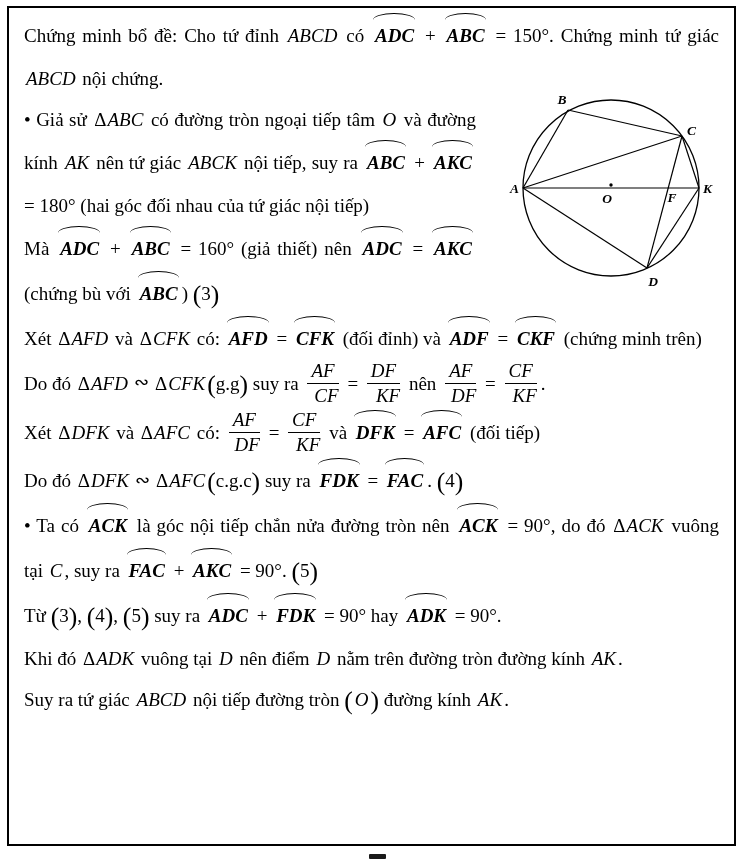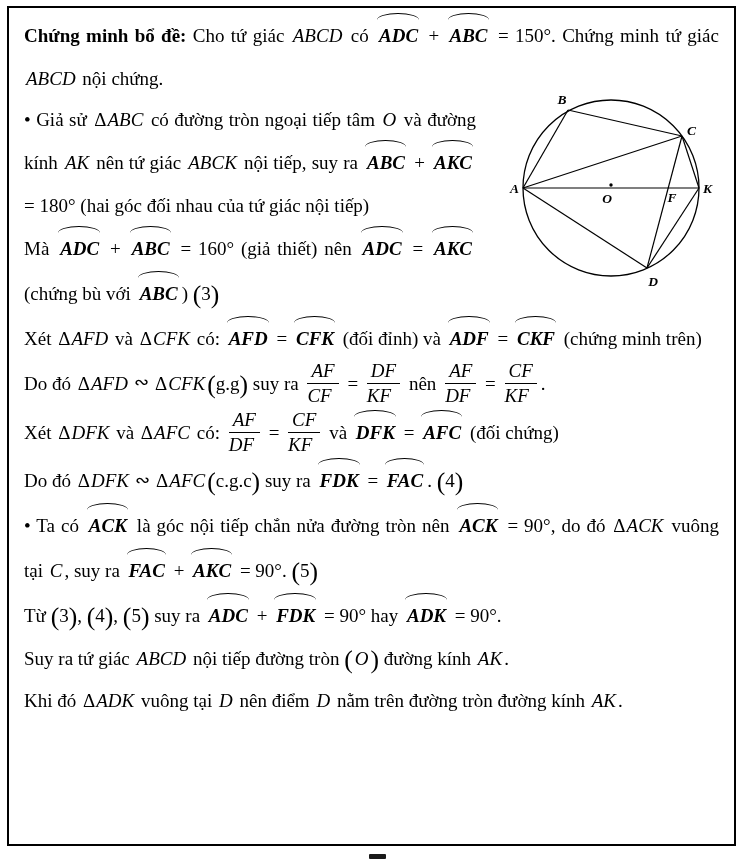--- a/index.html
+++ b/index.html
@@ -12,40 +12,40 @@
   .box{
     position:absolute;left:7px;top:6px;width:729px;height:840px;
     box-sizing:border-box;border:2px solid var(--ink);
     padding:5px 15px 0 15px;
   }
   .content{position:relative;width:100%;height:100%;}
   p.line{
     margin:0;font-size:19px;line-height:41px;text-align:justify;
   }
   p.narrow{width:452px;}
-  .bold{font-weight:bold;}
+  .bold{font-weight:normal;}
   .v{font-style:italic;padding:0 2px;}
   .up{font-style:normal;padding-right:1px;}
   .ang{
     position:relative;font-style:italic;display:inline-block;
     padding:0 2px;margin:2px 2px;font-weight:bold;
   }
   .ang::before{
     content:"";position:absolute;left:0;right:1px;top:-2px;height:6px;
     border-top:1.5px solid var(--ink);
     border-radius:50% 50% 0 0 / 100% 100% 0 0;
   }
   .simsym{
     font-family:"DejaVu Sans","DejaVu Serif",serif;
     padding:0 4px;vertical-align:0.08em;font-size:0.95em;
   }
   .bp{font-size:1.35em;vertical-align:-0.12em;font-weight:normal;}
   .frac{
     display:inline-flex;flex-direction:column;vertical-align:middle;
-    text-align:left;font-style:italic;margin:0 4px;line-height:1.25;
+    text-align:right;font-style:italic;margin:0 4px;line-height:1.25;
     position:relative;top:-2px;
   }
   .frac .num{border-bottom:1.6px solid var(--ink);padding:0 4px 0;}
   .frac .den{padding-top:0;}
   .figure{
     position:absolute;left:482px;top:76px;width:240px;height:220px;
   }
   .figure svg text{
     font-family:"Liberation Serif","DejaVu Serif",serif;
     font-weight:bold;font-style:italic;font-size:13.5px;fill:var(--ink);
@@ -55,21 +55,21 @@
     background:#1a1a1a;border-radius:1px;
   }
 </style>
 </head>
 <body>
 
 <div class="box">
   <div class="content">
 
     <div id="paras">
-        <p class="line"><span class="bold">Chứng minh bổ đề:</span><span> Cho tứ giác </span><span class="v">ABCD</span><span> có </span><span class="ang">ADC</span><span> + </span><span class="ang">ABC</span><span> = 150°. Chứng minh tứ giác </span><span class="v">ABCD</span><span> nội chứng.</span></p>
+        <p class="line"><span class="bold">Chứng minh bổ đề:</span><span> Cho tứ đỉnh </span><span class="v">ABCD</span><span> có </span><span class="ang">ADC</span><span> + </span><span class="ang">ABC</span><span> = 150°. Chứng minh tứ giác </span><span class="v">ABCD</span><span> nội chứng.</span></p>
         <p class="line narrow"><span>• Giả sử </span><span class="v"><span class="up">Δ</span><span>ABC</span></span><span> có đường tròn ngoại tiếp tâm </span><span class="v">O</span><span> và đường kính </span><span class="v">AK</span><span> nên tứ giác </span><span class="v">ABCK</span><span> nội tiếp, suy ra </span><span class="ang">ABC</span><span> + </span><span class="ang">AKC</span><span> = 180° (hai góc đối nhau của tứ giác nội tiếp)</span></p>
         <p class="line narrow"><span>Mà </span><span class="ang">ADC</span><span> + </span><span class="ang">ABC</span><span> = 160° (giả thiết) nên </span><span class="ang">ADC</span><span> = </span><span class="ang">AKC</span><span> (chứng bù với </span><span class="ang">ABC</span><span>) </span><span><span class="bp">(</span><span>3</span><span class="bp">)</span></span></p>
         <p class="line"><span>Xét </span><span class="v"><span class="up">Δ</span><span>AFD</span></span><span> và </span><span class="v"><span class="up">Δ</span><span>CFK</span></span><span> có: </span><span class="ang">AFD</span><span> = </span><span class="ang">CFK</span><span> (đối đỉnh) và </span><span class="ang">ADF</span><span> = </span><span class="ang">CKF</span><span> (chứng minh trên)</span></p>
         <p class="line"><span>Do đó </span><span class="v"><span class="up">Δ</span><span>AFD</span></span><span class="simsym">∾</span><span class="v"><span class="up">Δ</span><span>CFK</span></span><span><span class="bp">(</span><span>g.g</span><span class="bp">)</span></span><span> suy ra </span><span class="frac">
             <span class="num">AF</span>
             <span class="den">CF</span>
           </span><span> = </span><span class="frac">
             <span class="num">DF</span>
             <span class="den">KF</span>
           </span><span> nên </span><span class="frac">
@@ -78,26 +78,26 @@
           </span><span> = </span><span class="frac">
             <span class="num">CF</span>
             <span class="den">KF</span>
           </span><span>.</span></p>
         <p class="line"><span>Xét </span><span class="v"><span class="up">Δ</span><span>DFK</span></span><span> và </span><span class="v"><span class="up">Δ</span><span>AFC</span></span><span> có: </span><span class="frac">
             <span class="num">AF</span>
             <span class="den">DF</span>
           </span><span> = </span><span class="frac">
             <span class="num">CF</span>
             <span class="den">KF</span>
-          </span><span> và </span><span class="ang">DFK</span><span> = </span><span class="ang">AFC</span><span> (đối chứng)</span></p>
+          </span><span> và </span><span class="ang">DFK</span><span> = </span><span class="ang">AFC</span><span> (đối tiếp)</span></p>
         <p class="line"><span>Do đó </span><span class="v"><span class="up">Δ</span><span>DFK</span></span><span class="simsym">∾</span><span class="v"><span class="up">Δ</span><span>AFC</span></span><span><span class="bp">(</span><span>c.g.c</span><span class="bp">)</span></span><span> suy ra </span><span class="ang">FDK</span><span> = </span><span class="ang">FAC</span><span>. </span><span><span class="bp">(</span><span>4</span><span class="bp">)</span></span></p>
         <p class="line"><span>• Ta có </span><span class="ang">ACK</span><span> là góc nội tiếp chắn nửa đường tròn nên </span><span class="ang">ACK</span><span> = 90°, do đó </span><span class="v"><span class="up">Δ</span><span>ACK</span></span><span> vuông tại </span><span class="v">C</span><span>, suy ra </span><span class="ang">FAC</span><span> + </span><span class="ang">AKC</span><span> = 90°. </span><span><span class="bp">(</span><span>5</span><span class="bp">)</span></span></p>
         <p class="line"><span>Từ </span><span><span class="bp">(</span><span>3</span><span class="bp">)</span></span><span>, </span><span><span class="bp">(</span><span>4</span><span class="bp">)</span></span><span>, </span><span><span class="bp">(</span><span>5</span><span class="bp">)</span></span><span> suy ra </span><span class="ang">ADC</span><span> + </span><span class="ang">FDK</span><span> = 90° hay </span><span class="ang">ADK</span><span> = 90°.</span></p>
+        <p class="line"><span>Khi đó </span><span class="v"><span class="up">Δ</span><span>ADK</span></span><span> vuông tại </span><span class="v">D</span><span> nên điểm </span><span class="v">D</span><span> nằm trên đường tròn đường kính </span><span class="v">AK</span><span>.</span></p>
         <p class="line"><span>Suy ra tứ giác </span><span class="v">ABCD</span><span> nội tiếp đường tròn </span><span><span class="bp">(</span><span class="v">O</span><span class="bp">)</span></span><span> đường kính </span><span class="v">AK</span><span>.</span></p>
-        <p class="line"><span>Khi đó </span><span class="v"><span class="up">Δ</span><span>ADK</span></span><span> vuông tại </span><span class="v">D</span><span> nên điểm </span><span class="v">D</span><span> nằm trên đường tròn đường kính </span><span class="v">AK</span><span>.</span></p>
       </div>
 
     <div class="figure">
       <svg width="240" height="220" viewBox="0 0 240 220">
 
         <circle cx="105" cy="99" r="88" fill="none" stroke="#000" stroke-width="1.3"></circle>
 
         <g stroke="#000" stroke-width="1.2">
           <line x1="17" y1="99" x2="62" y2="21"></line>
           <line x1="62" y1="21" x2="176" y2="47"></line>

